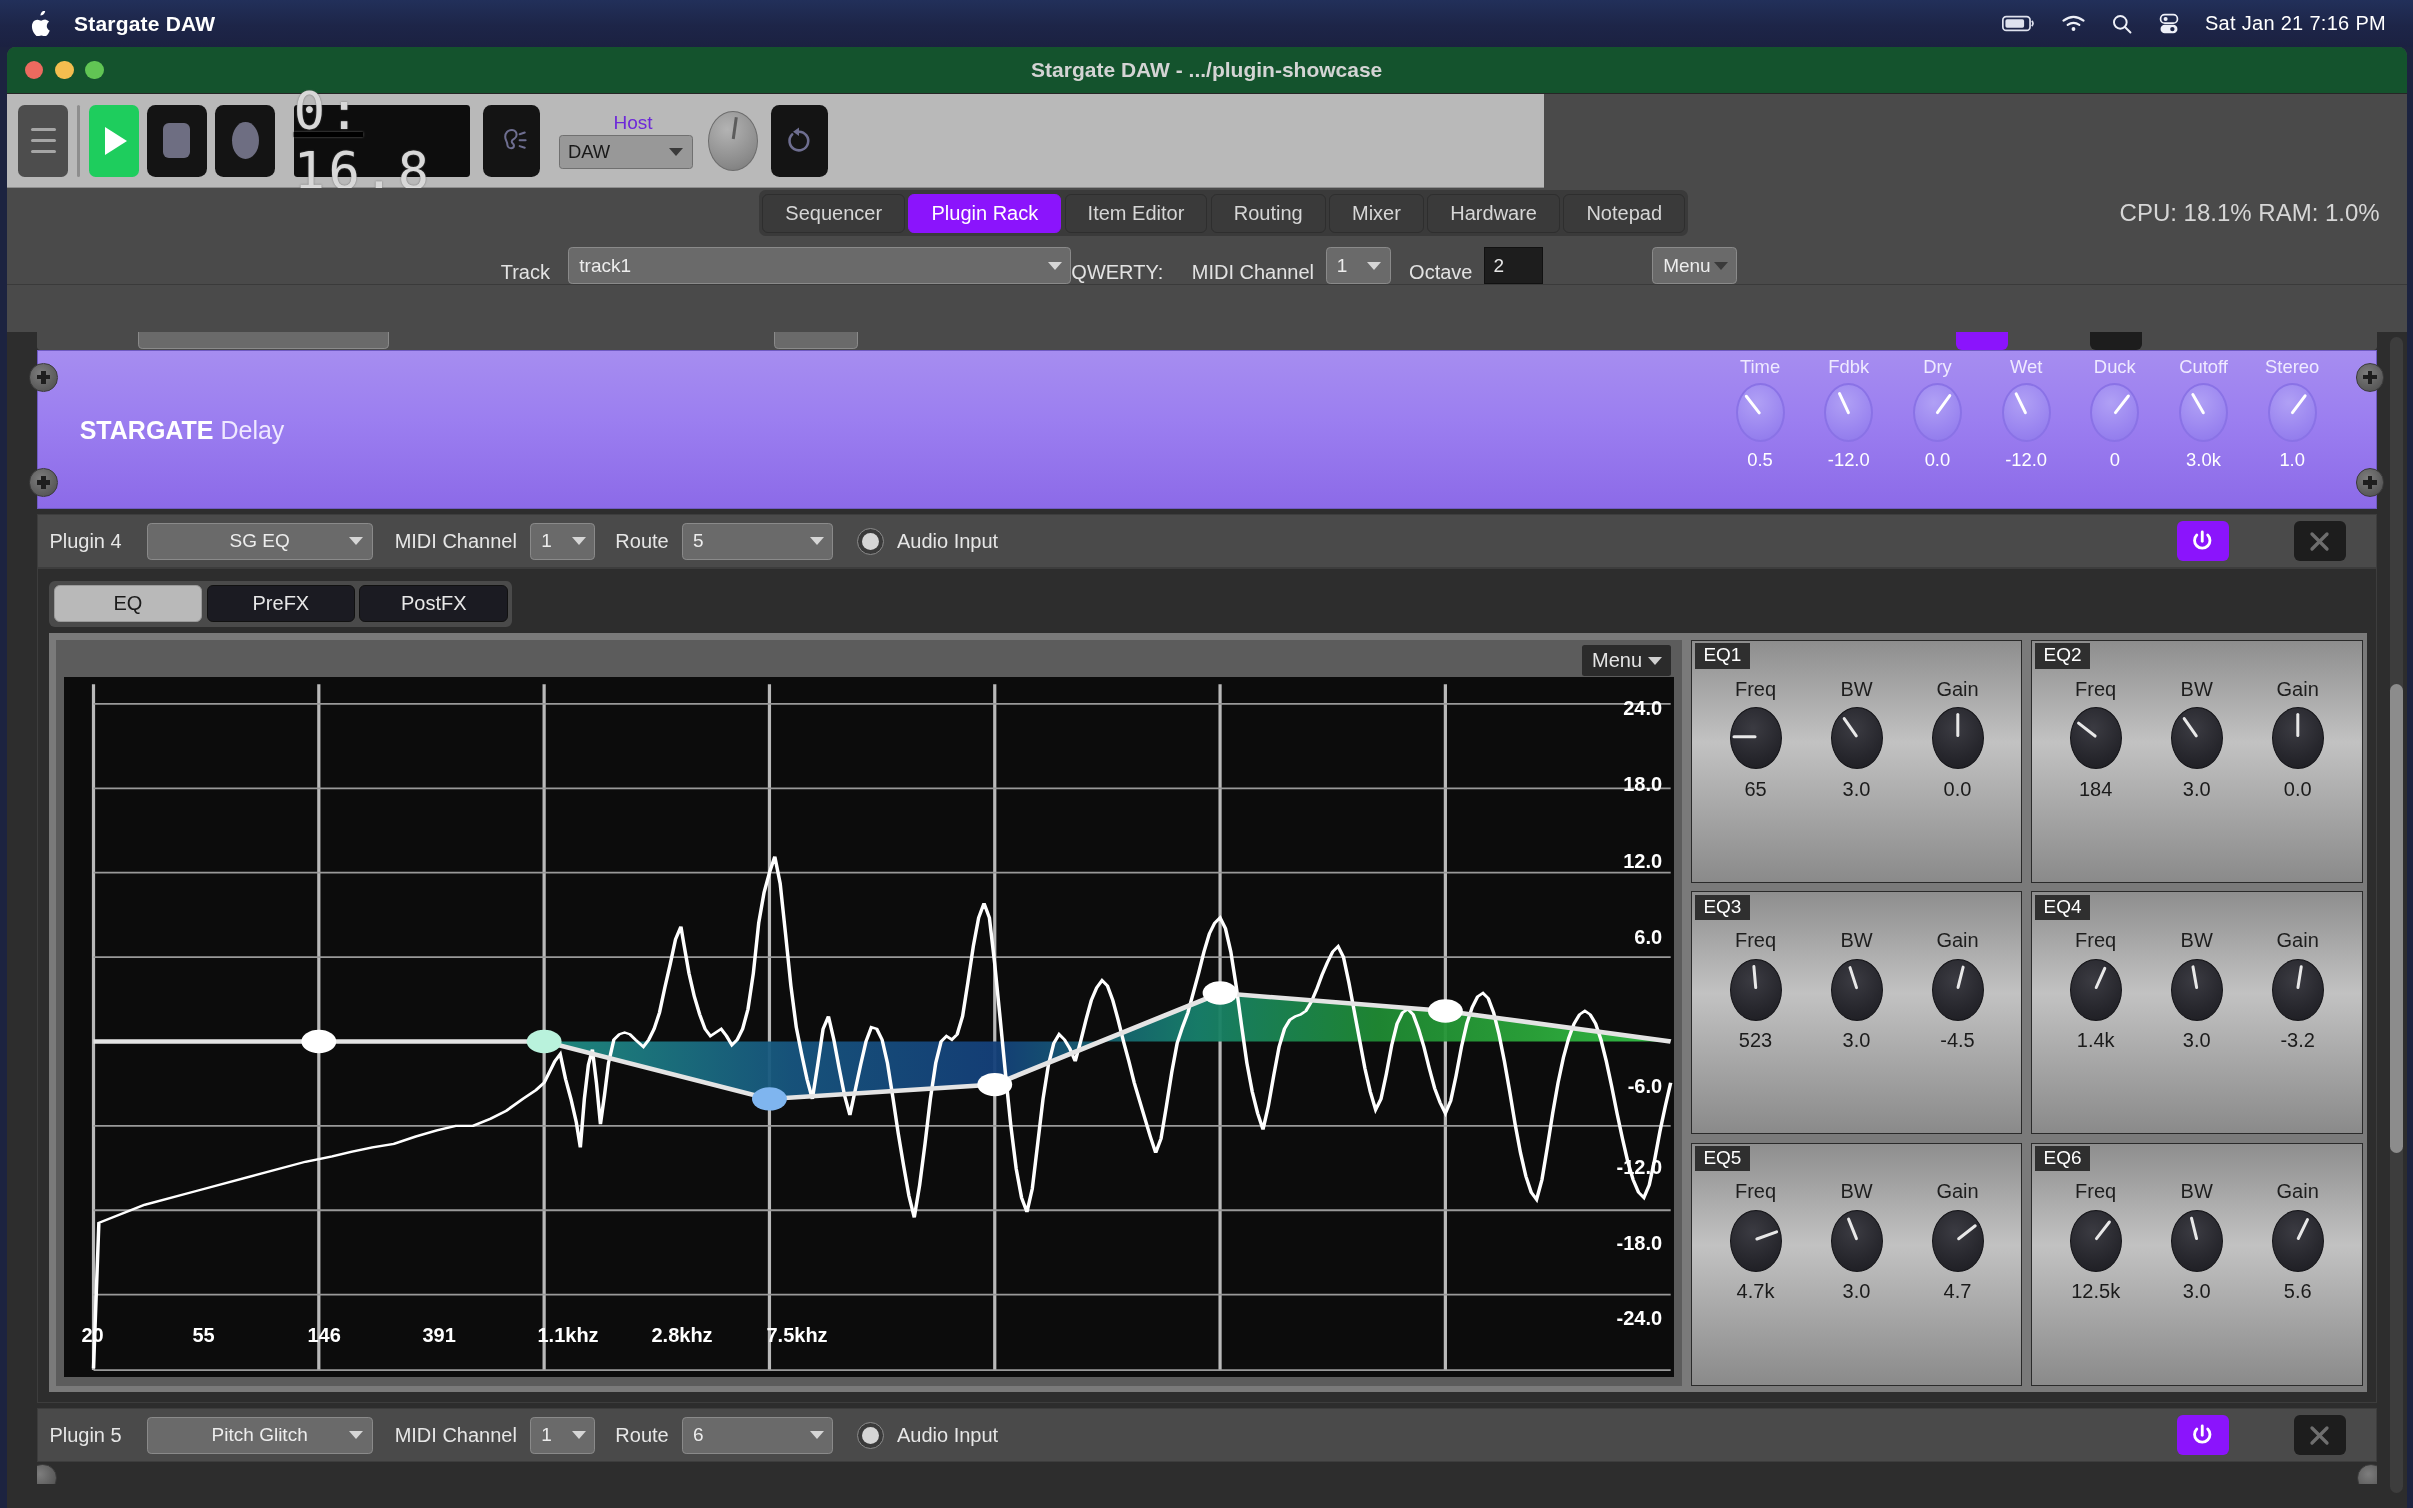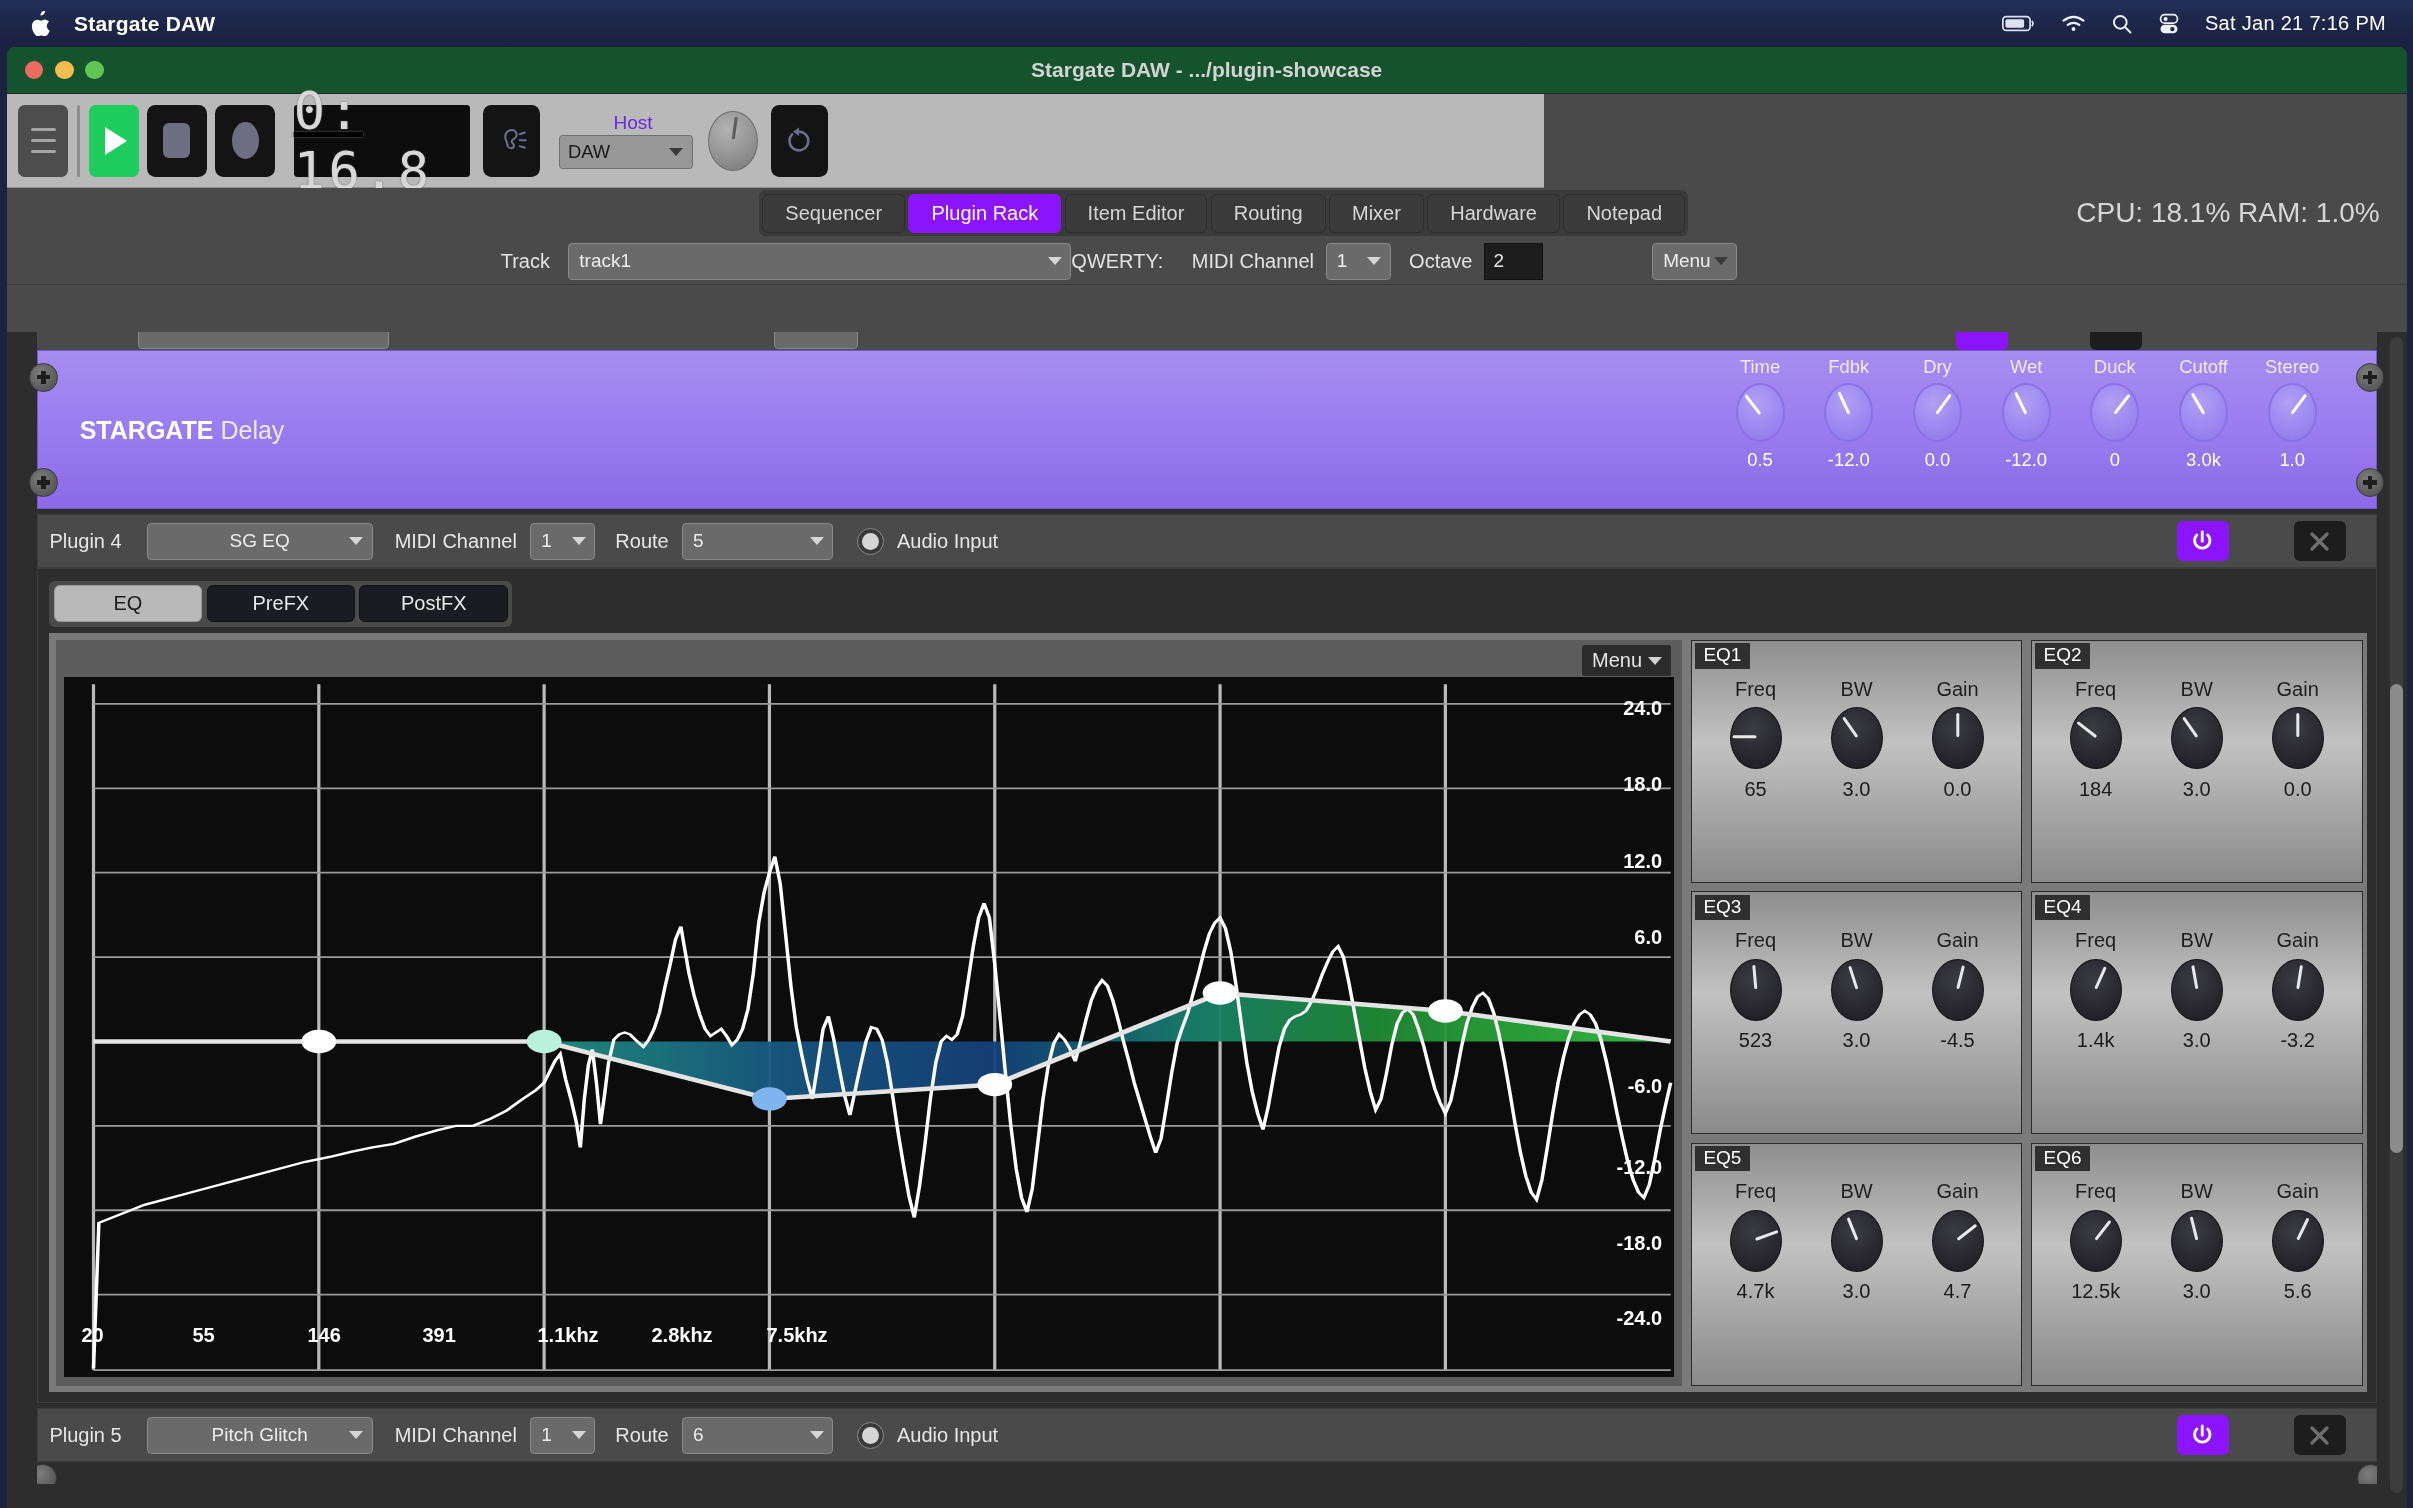--- a/index.html
+++ b/index.html
@@ -119,26 +119,26 @@
   }
   .tab {
     padding: 0 22px; height: 39px; border-radius: 5.9px; background: #3a3a3a;
     color: #d6d6d6; font-size: 20px; display: flex; align-items: center;
     cursor: pointer; white-space: nowrap;
     border: 0.8px solid #2e2e2e;
   }
   .tab.active { background: #8b14fc; color: #fff; border-color: #8b14fc; }
   .cpuram {
     position: absolute; right: 27px; top: 50%; transform: translateY(-50%);
-    font-size: 28px; color: #d6d6d6;
+    font-size: 24px; color: #d6d6d6;
   }
 
   
   .trackrow {
-    height: 47px; background: #4a4a4a; display: flex; align-items: center;
+    height: 47px; background: #4a4a4a; display: flex; align-items: flex-end;
     position: relative; padding-left: 494px; gap: 0;
     border-bottom: 0.8px solid #3a3a3a;
   }
   .lbl { font-size: 20px; color: #e2e2e2; }
   .combo {
     background: #6a6a6a; border: 0.8px solid #8a8a8a; border-radius: 4.2px;
     height: 37px; display: flex; align-items: center; padding: 0 10px;
     color: #ededed; font-size: 19px; position: relative; cursor: pointer;
   }
   .combo .caret { position: absolute; right: 8.4px; border-top-color: #d6d6d6; }

